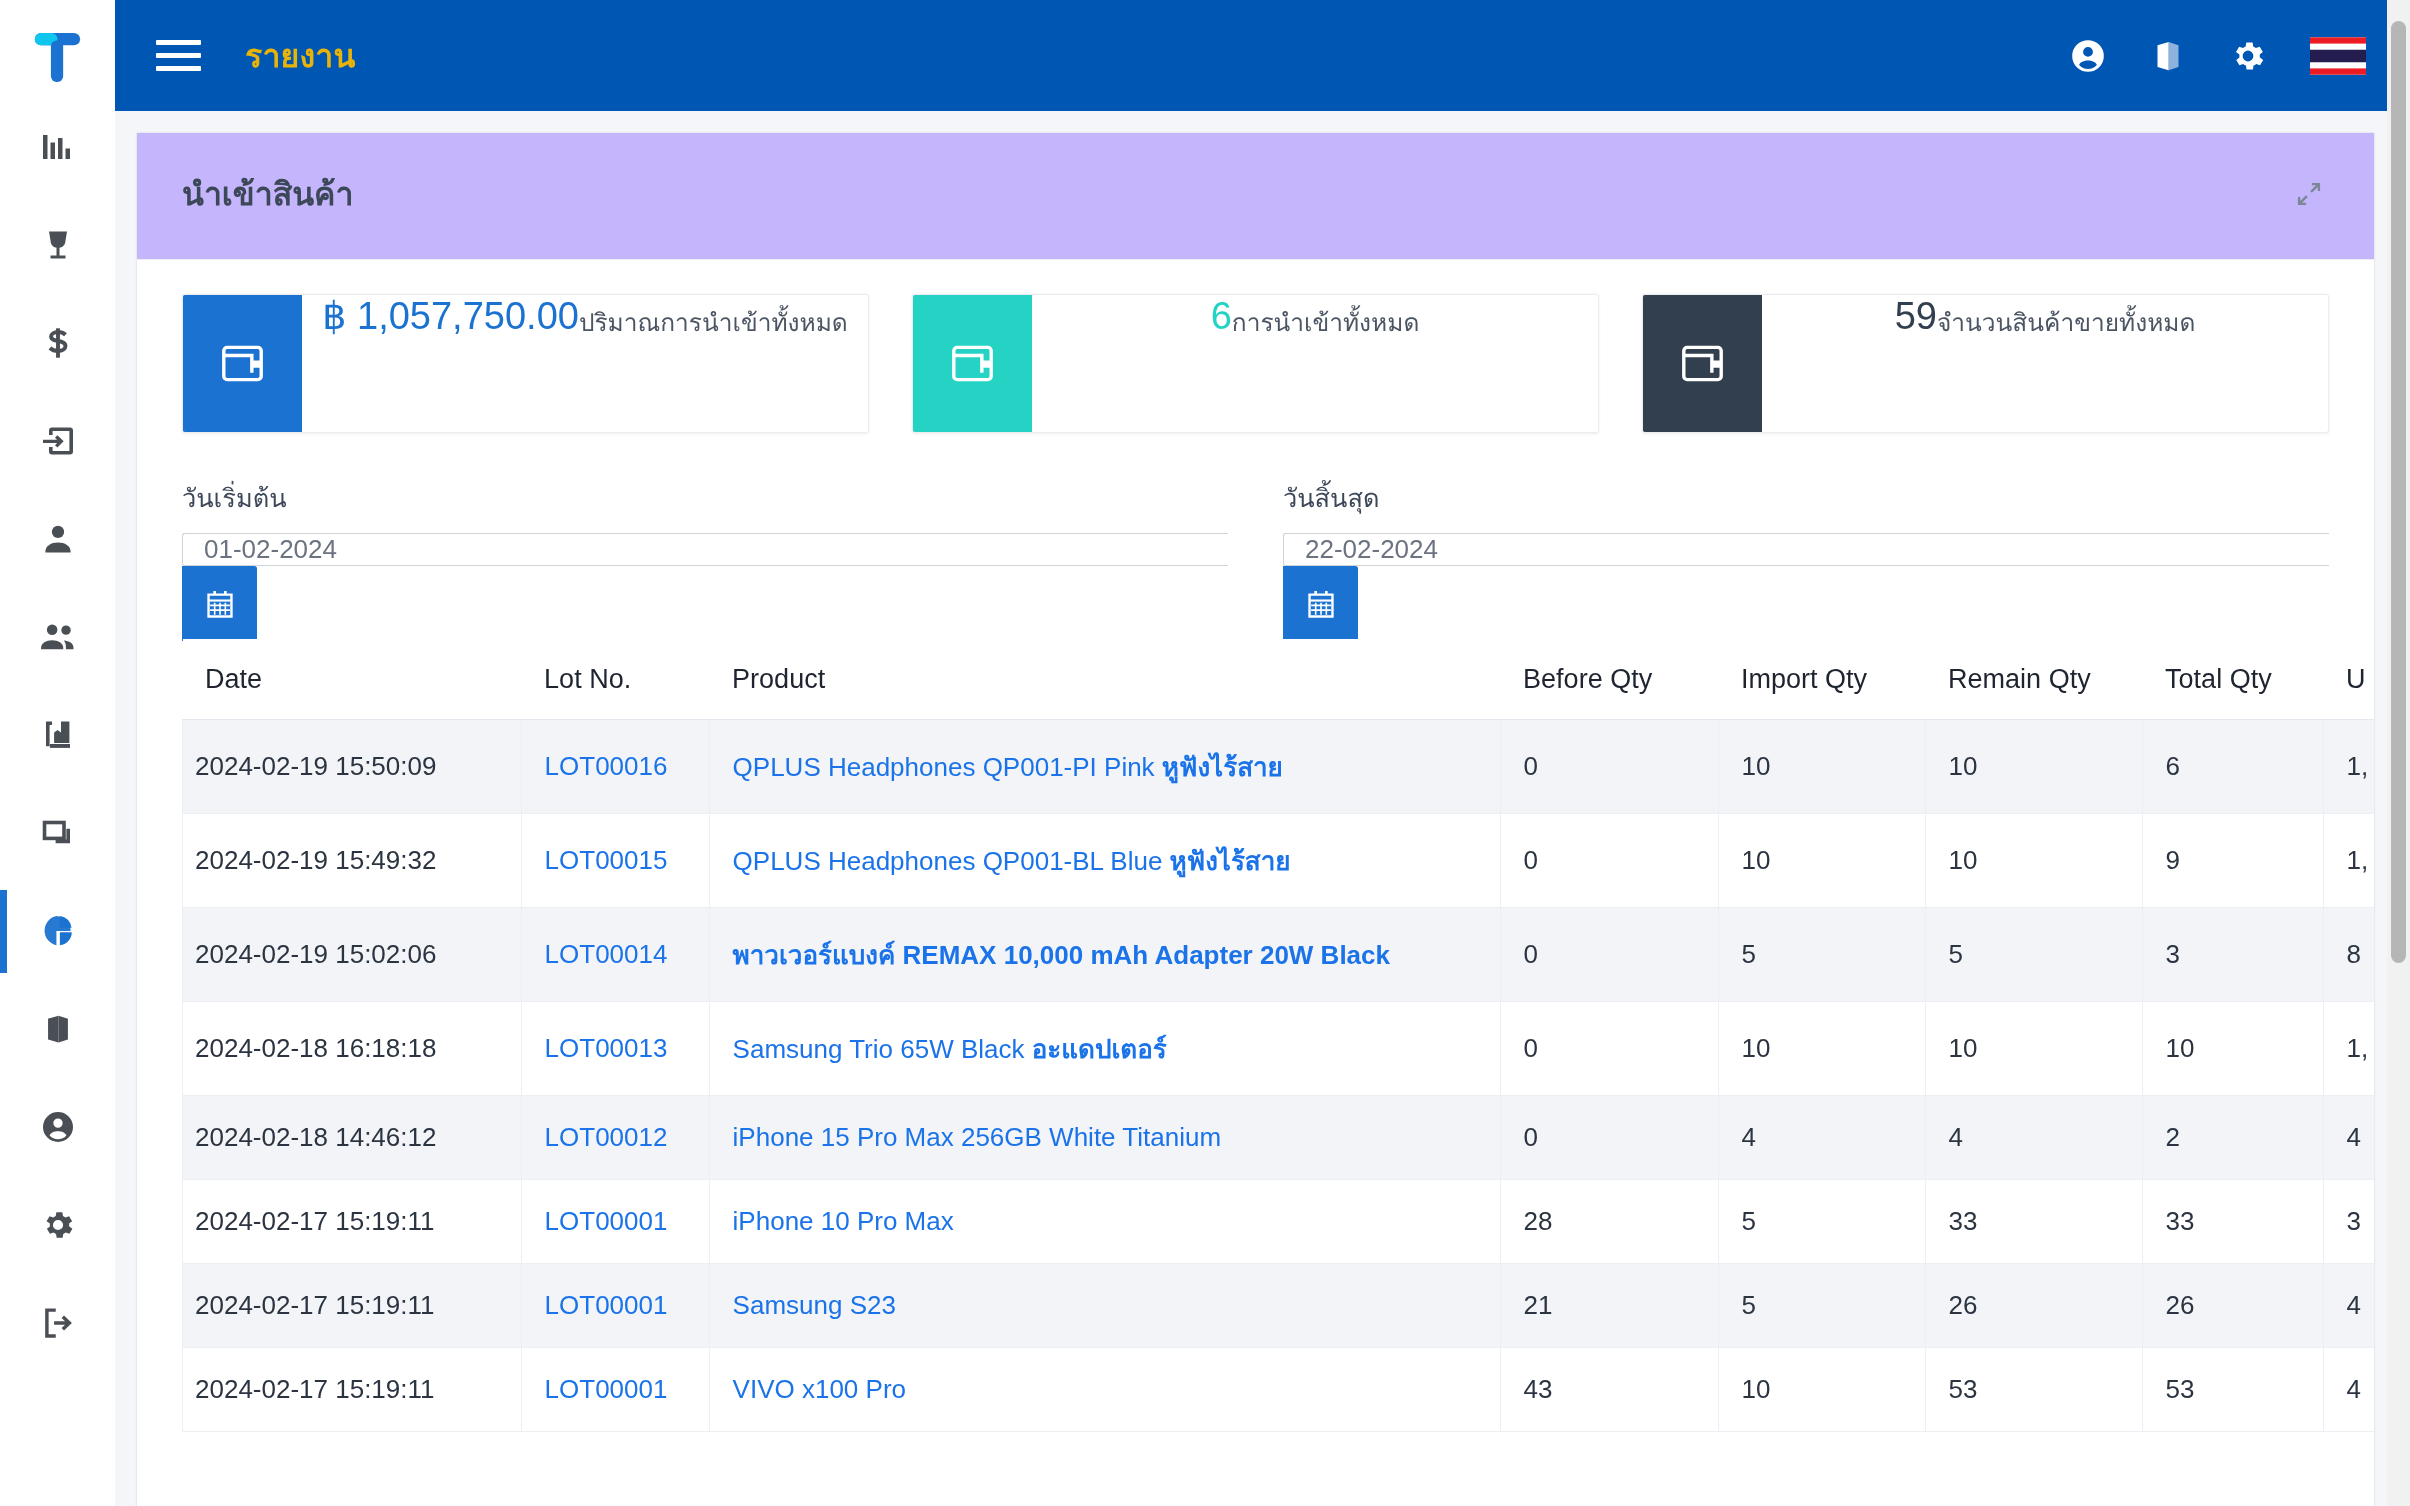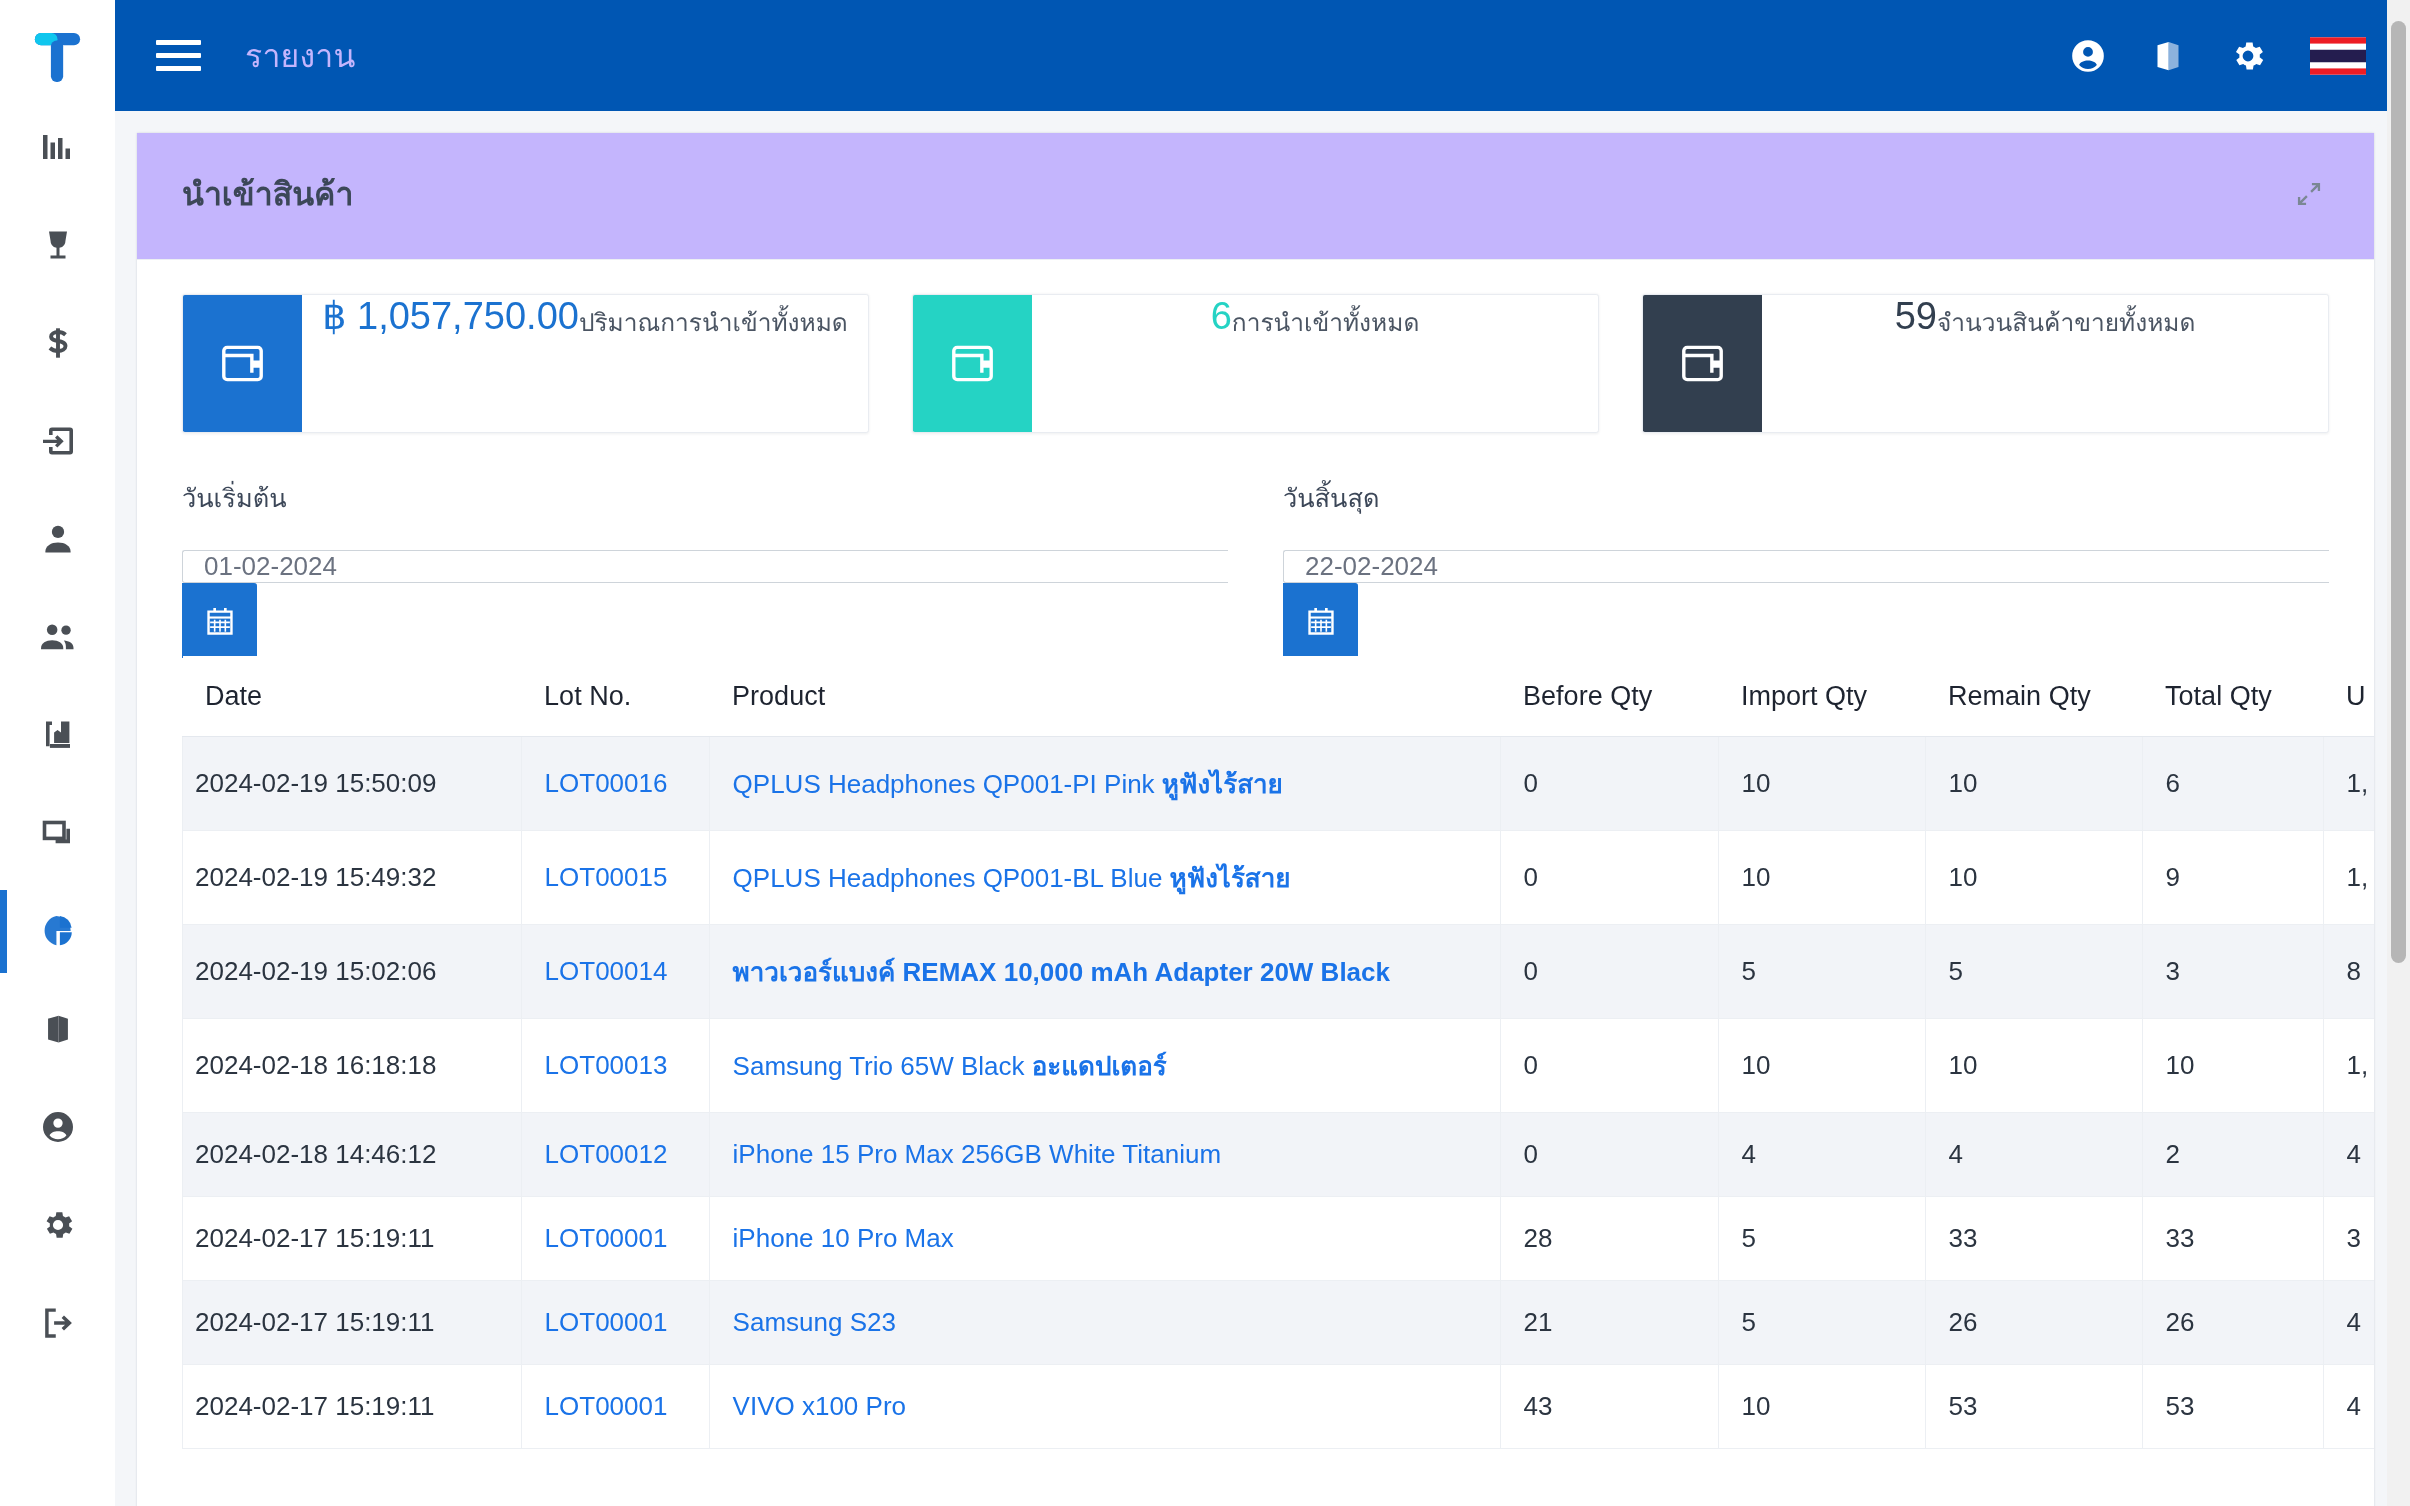--- a/index.html
+++ b/index.html
@@ -55,22 +55,22 @@
     color: #ffffff;
   }
   .hamburger {
     width: 51px; height: 51px;
     display: flex; flex-direction: column; justify-content: center;
     gap: 8.5px; cursor: pointer;
   }
   .hamburger span { display: block; height: 4.7px; width: 45px; background: #ffffff; border-radius: 0.9px; }
   .topbar-title {
     margin-left: 38px;
-    font-size: 32px; font-weight: normal; letter-spacing: 0.2px;
-    color: #c4b5fd;
+    font-size: 32px; font-weight: bold; letter-spacing: 0.2px;
+    color: #eab308;
     white-space: nowrap;
   }
   .topbar-spacer { flex: 1 1 auto; }
   .topbar-actions { display: flex; align-items: center; gap: 43px; }
   .topbar-actions > * { display: flex; align-items: center; cursor: pointer; }
   .flag {
     width: 56px; height: 38px; display: block;
     border: 0; overflow: hidden;
   }
 
@@ -134,21 +134,21 @@
 
   
   .filters {
     display: flex; gap: 55px;
     padding: 45px 45px 0 45px;
   }
   .field { flex: 1 1 0; min-width: 0; }
   .field-label {
     display: block;
     font-size: 25.4px; color: #3c4758; font-weight: normal;
-    margin-bottom: 32px;
+    margin-bottom: 15px;
   }
   .input-group { display: flex; height: 68px; flex-direction: column; }
   .input-group input {
     flex: 1 1 auto; min-width: 0;
     height: 68px;
     border: 0.9px solid #ced4da;
     border-right: none;
     border-radius: 2.8px 0 0 2.8px;
     padding: 0 21px;
     font-size: 26px; color: #6b7280;

